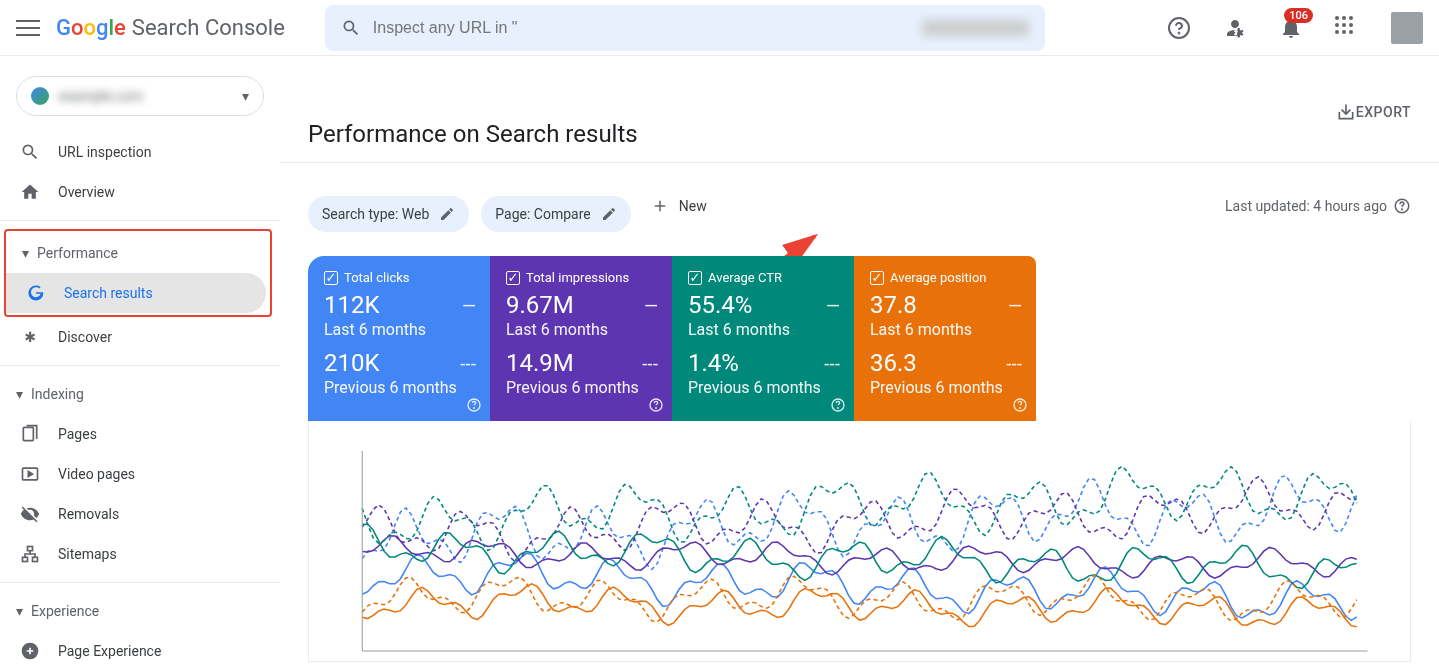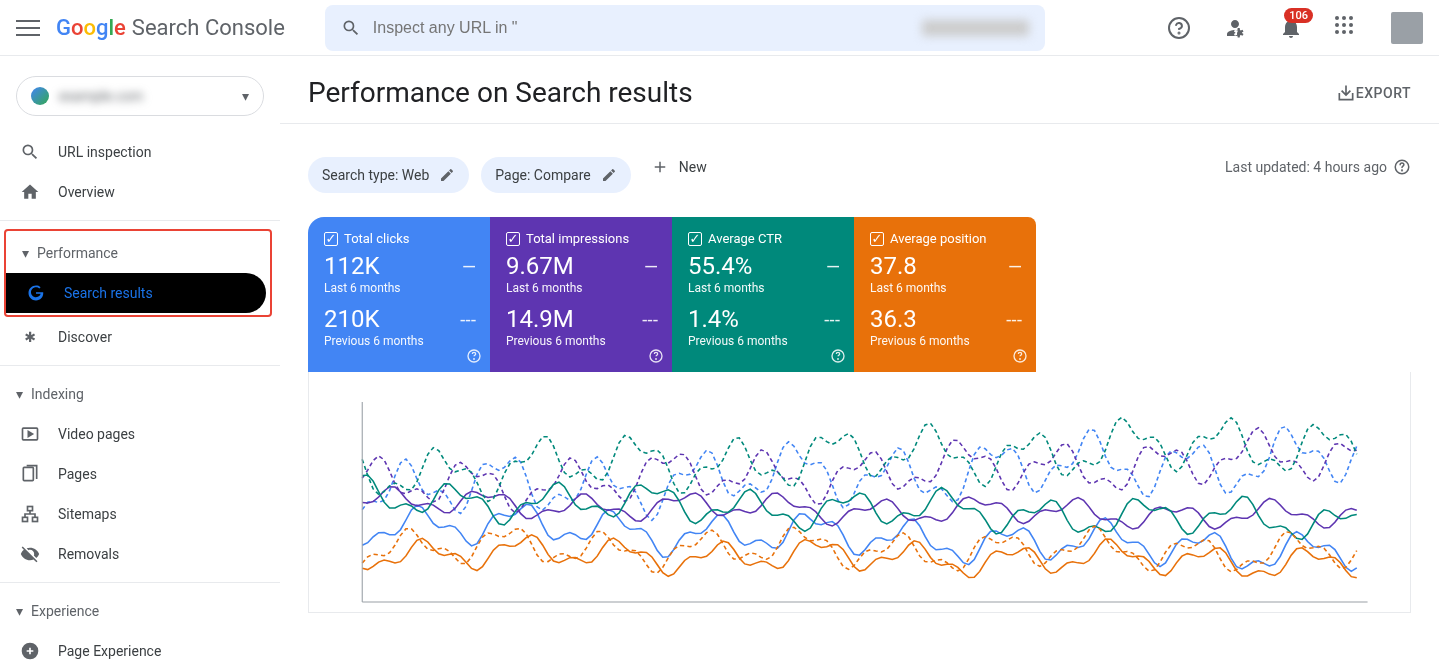--- a/index.html
+++ b/index.html
@@ -29,32 +29,32 @@
 .main { flex: 1; overflow-y: auto; background: #fff; }
 
 
 .property-selector { margin: 8px 16px 16px; border: 1px solid #dadce0; border-radius: 24px; height: 40px; display: flex; align-items: center; padding: 0 14px; cursor: pointer; }
 .property-icon { width: 18px; height: 18px; border-radius: 50%; background: linear-gradient(135deg,#4285f4,#34a853); margin-right: 10px; }
 .property-name { flex: 1; color: #5f6368; filter: blur(4px); }
 .dropdown-arrow { color: #5f6368; }
 
 
 .sidebar-item { display: flex; align-items: center; height: 40px; padding: 0 16px 0 20px; cursor: pointer; color: #3c4043; border-radius: 0 20px 20px 0; margin-right: 12px; }
-.sidebar-item.active { background: #000000; color: #1a73e8; }
+.sidebar-item.active { background: #e5e5e5; color: #1a73e8; }
 .sidebar-item .icon { width: 20px; height: 20px; margin-right: 18px; color: #5f6368; display: flex; align-items: center; justify-content: center; }
 .sidebar-item.active .icon { color: #1a73e8; }
 .sidebar-section { display: flex; align-items: center; height: 40px; padding: 0 16px; cursor: pointer; color: #5f6368; font-size: 14px; }
 .sidebar-section .chevron { margin-right: 8px; }
 .sidebar-divider { height: 1px; background: #e8eaed; margin: 8px 0; }
 .highlight-box { border: 2px solid #ea4335; border-radius: 4px; margin: 0 8px 0 4px; padding: 2px 0; }
 .highlight-box .sidebar-section, .highlight-box .sidebar-item { margin-right: 4px; }
 
 
 .page-header { display: flex; align-items: center; justify-content: space-between; padding: 20px 28px 14px; }
-.page-title { font-size: 28px; color: #202124; font-weight: 400; }
+.page-title { font-size: 24px; color: #202124; font-weight: 400; margin-top: 44px; }
 .export-btn { display: flex; align-items: center; color: #5f6368; font-weight: 500; cursor: pointer; letter-spacing: 0.5px; }
 .main-divider { height: 1px; background: #e8eaed; }
 
 
 .filters { display: flex; align-items: center; padding: 16px 28px; gap: 12px; }
 .chip { background: #e8f0fe; border-radius: 18px; height: 36px; display: flex; align-items: center; padding: 0 14px; gap: 10px; cursor: pointer; color: #3c4043; font-size: 14px; margin-top: 17px; }
 .chip .pencil { color: #5f6368; }
 .add-new { display: flex; align-items: center; gap: 10px; color: #3c4043; cursor: pointer; padding: 0 8px; }
 .filters-right { margin-left: auto; display: flex; align-items: center; gap: 6px; color: #5f6368; font-size: 14px; }
 
@@ -64,21 +64,21 @@
 
 .metrics { display: flex; margin: 8px 28px 0; border-radius: 8px 8px 0 0; overflow: hidden; width: fit-content; }
 .metric-card { width: 182px; padding: 14px 16px; color: #fff; position: relative; }
 .metric-card.clicks { background: #4285f4; border-radius: 16px 0 0 0; }
 .metric-card.impressions { background: #5e35b1; }
 .metric-card.ctr { background: #00897b; }
 .metric-card.position { background: #e8710a; }
 .metric-title { display: flex; align-items: center; gap: 6px; font-size: 13px; margin-bottom: 6px; }
 .metric-check { width: 14px; height: 14px; border: 1.5px solid #fff; border-radius: 2px; display: flex; align-items: center; justify-content: center; }
 .metric-value { font-size: 24px; font-weight: 400; line-height: 1.2; }
-.metric-sublabel { font-size: 12px; opacity: 0.95; margin-bottom: 10px; }
+.metric-sublabel { font-size: 16px; opacity: 0.95; margin-bottom: 10px; }
 .metric-row { display: flex; align-items: center; justify-content: space-between; }
 .metric-trend { font-size: 18px; opacity: 0.9; letter-spacing: -2px; }
 .metric-help { position: absolute; bottom: 8px; right: 8px; opacity: 0.85; }
 
 
 .chart-container { margin: 0 28px; padding: 20px 10px 0; border: 1px solid #e8eaed; border-top: none; }
 .chart-area { position: relative; height: 220px; }
 .chart-svg { width: 100%; height: 220px; }
 .x-axis { display: flex; justify-content: space-between; padding: 6px 50px 10px 50px; color: #5f6368; font-size: 12px; }
 
@@ -184,53 +184,53 @@
     </div>
     <div class="sidebar-divider"></div>
 
     <div class="sidebar-section">
       <span class="chevron">▾</span>
       <span>Indexing</span>
     </div>
     <div class="sidebar-item">
       <span class="icon">
           <svg width="20" height="20" viewBox="0 0 24 24" fill="none" stroke="currentColor" stroke-width="2">
+            <rect x="4" y="4" width="12" height="16" rx="1"></rect>
+            <path d="M8 2h12v16"></path>
+          </svg>
+        </span>
+      <span>Pages</span>
+    </div>
+    <div class="sidebar-item">
+      <span class="icon">
+          <svg width="20" height="20" viewBox="0 0 24 24" fill="none" stroke="currentColor" stroke-width="2">
             <rect x="3" y="5" width="18" height="14" rx="1"></rect>
             <path d="M10 9l5 3-5 3z" fill="currentColor"></path>
           </svg>
         </span>
       <span>Video pages</span>
     </div>
     <div class="sidebar-item">
       <span class="icon">
-          <svg width="20" height="20" viewBox="0 0 24 24" fill="none" stroke="currentColor" stroke-width="2">
-            <rect x="4" y="4" width="12" height="16" rx="1"></rect>
-            <path d="M8 2h12v16"></path>
-          </svg>
-        </span>
-      <span>Pages</span>
+          <svg width="20" height="20" viewBox="0 0 24 24" fill="currentColor">
+            <path d="M12 7c2.76 0 5 2.24 5 5 0 .65-.13 1.26-.36 1.83l2.92 2.92c1.51-1.26 2.7-2.89 3.43-4.75-1.73-4.39-6-7.5-11-7.5-1.4 0-2.74.25-3.98.7l2.16 2.16C10.74 7.13 11.35 7 12 7zM2 4.27l2.28 2.28.46.46C3.08 8.3 1.78 10.02 1 12c1.73 4.39 6 7.5 11 7.5 1.55 0 3.03-.3 4.38-.84l.42.42L19.73 22 21 20.73 3.27 3 2 4.27z"></path>
+          </svg>
+        </span>
+      <span>Removals</span>
     </div>
     <div class="sidebar-item">
       <span class="icon">
           <svg width="20" height="20" viewBox="0 0 24 24" fill="none" stroke="currentColor" stroke-width="2">
             <rect x="9" y="3" width="6" height="5"></rect>
             <rect x="3" y="16" width="6" height="5"></rect>
             <rect x="15" y="16" width="6" height="5"></rect>
             <path d="M12 8v4M6 16v-4h12v4"></path>
           </svg>
         </span>
       <span>Sitemaps</span>
-    </div>
-    <div class="sidebar-item">
-      <span class="icon">
-          <svg width="20" height="20" viewBox="0 0 24 24" fill="currentColor">
-            <path d="M12 7c2.76 0 5 2.24 5 5 0 .65-.13 1.26-.36 1.83l2.92 2.92c1.51-1.26 2.7-2.89 3.43-4.75-1.73-4.39-6-7.5-11-7.5-1.4 0-2.74.25-3.98.7l2.16 2.16C10.74 7.13 11.35 7 12 7zM2 4.27l2.28 2.28.46.46C3.08 8.3 1.78 10.02 1 12c1.73 4.39 6 7.5 11 7.5 1.55 0 3.03-.3 4.38-.84l.42.42L19.73 22 21 20.73 3.27 3 2 4.27z"></path>
-          </svg>
-        </span>
-      <span>Removals</span>
     </div>
     <div class="sidebar-divider"></div>
 
     <div class="sidebar-section">
       <span class="chevron">▾</span>
       <span>Experience</span>
     </div>
     <div class="sidebar-item">
       <span class="icon">
           <svg width="20" height="20" viewBox="0 0 24 24" fill="currentColor">

